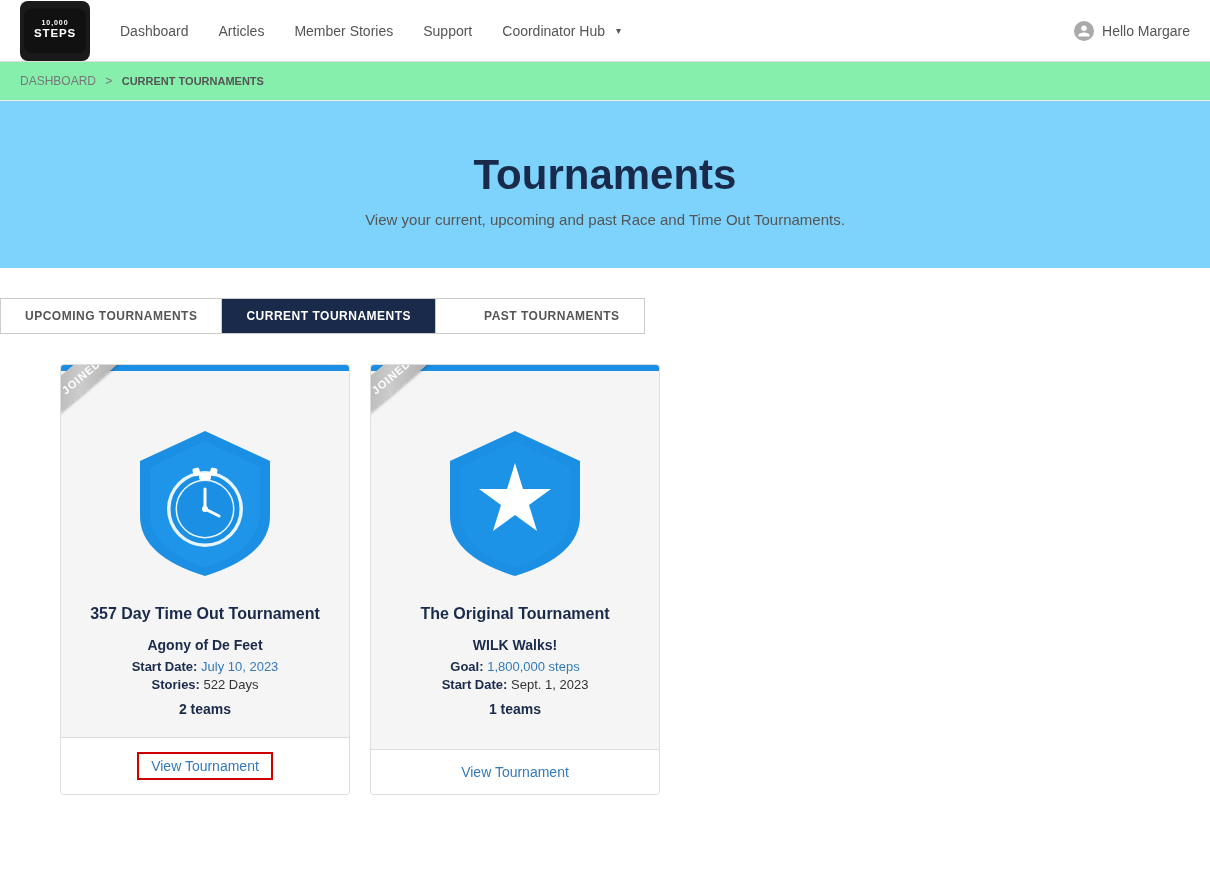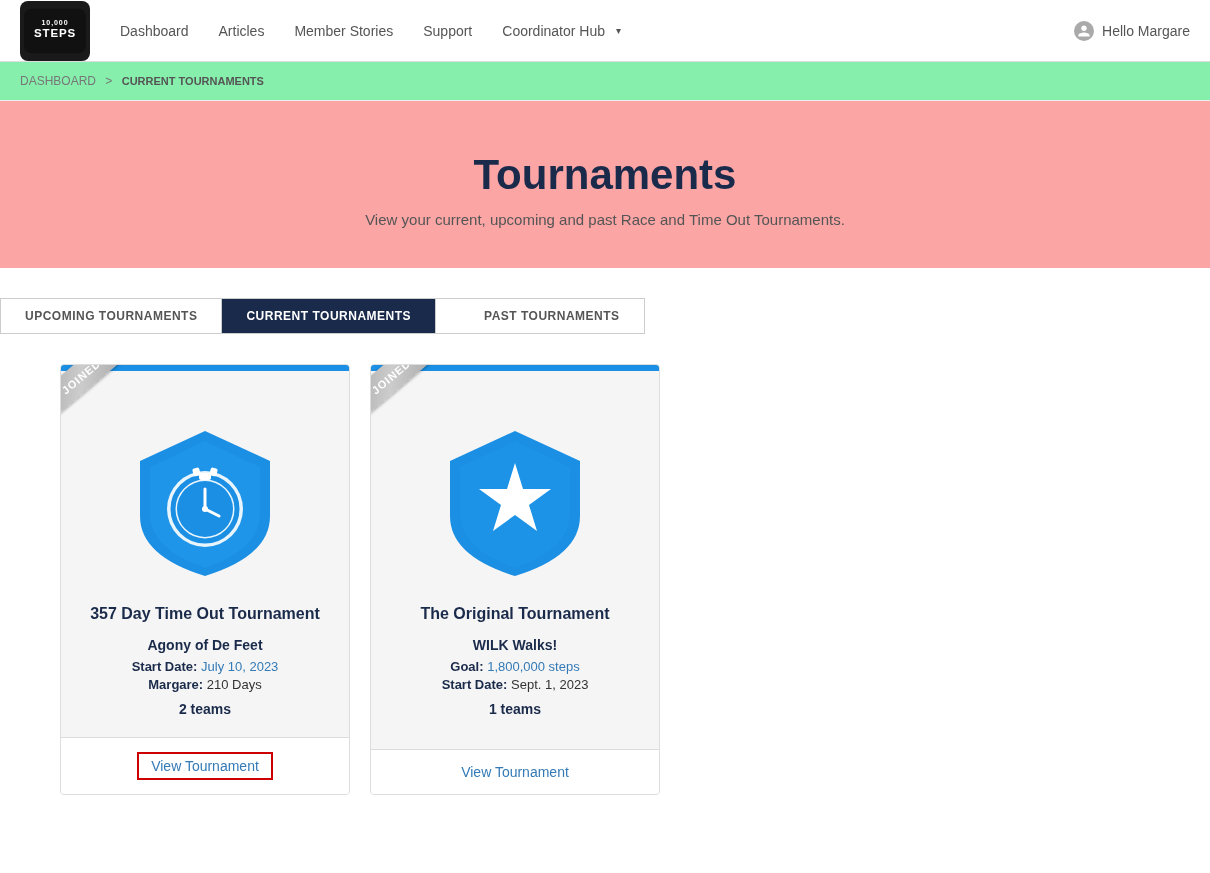--- a/index.html
+++ b/index.html
@@ -31,21 +31,21 @@
     .breadcrumb {
       padding: 12px 20px; font-size: 12px; color: #777; background: #86efac;
       border-bottom: 1px solid #eee;
     }
     .breadcrumb a { color: #777; text-decoration: none; }
     .breadcrumb .sep { margin: 0 6px; }
     .breadcrumb .current { font-weight: bold; color: #555; text-transform: uppercase; font-size: 11px; }
 
     
     .hero {
-      background: #fca5a5; text-align: center; padding: 50px 20px 40px;
+      background: #7dd3fc; text-align: center; padding: 50px 20px 40px;
     }
     .hero h1 {
       font-size: 42px; font-weight: 900; color: #1a2a4a; margin-bottom: 12px;
     }
     .hero p { color: #555; font-size: 15px; }
 
     
     .tabs-container {
       display: flex; justify-content: flex-start; margin: 30px 0 20px;
     }
@@ -191,21 +191,21 @@
           <line x1="80" y1="88" x2="94" y2="95" stroke="white" stroke-width="3" stroke-linecap="round"></line>
           <circle cx="80" cy="88" r="3" fill="white"></circle>
         </svg>
       </div>
       <div class="card-title">357 Day Time Out Tournament</div>
       <div class="card-subtitle">Agony of De Feet</div>
       <div class="card-info">
         <strong>Start Date:</strong> <span class="value">July 10, 2023</span>
       </div>
       <div class="card-info">
-        <strong>Margare:</strong> <span>210 Days</span>
+        <strong>Stories:</strong> <span>522 Days</span>
       </div>
       <div class="card-teams">2 teams</div>
     </div>
     <div class="card-footer">
       <button class="view-btn highlighted">View Tournament</button>
     </div>
   </div>
 
   <div class="card">
     <div class="card-top-bar"></div>

